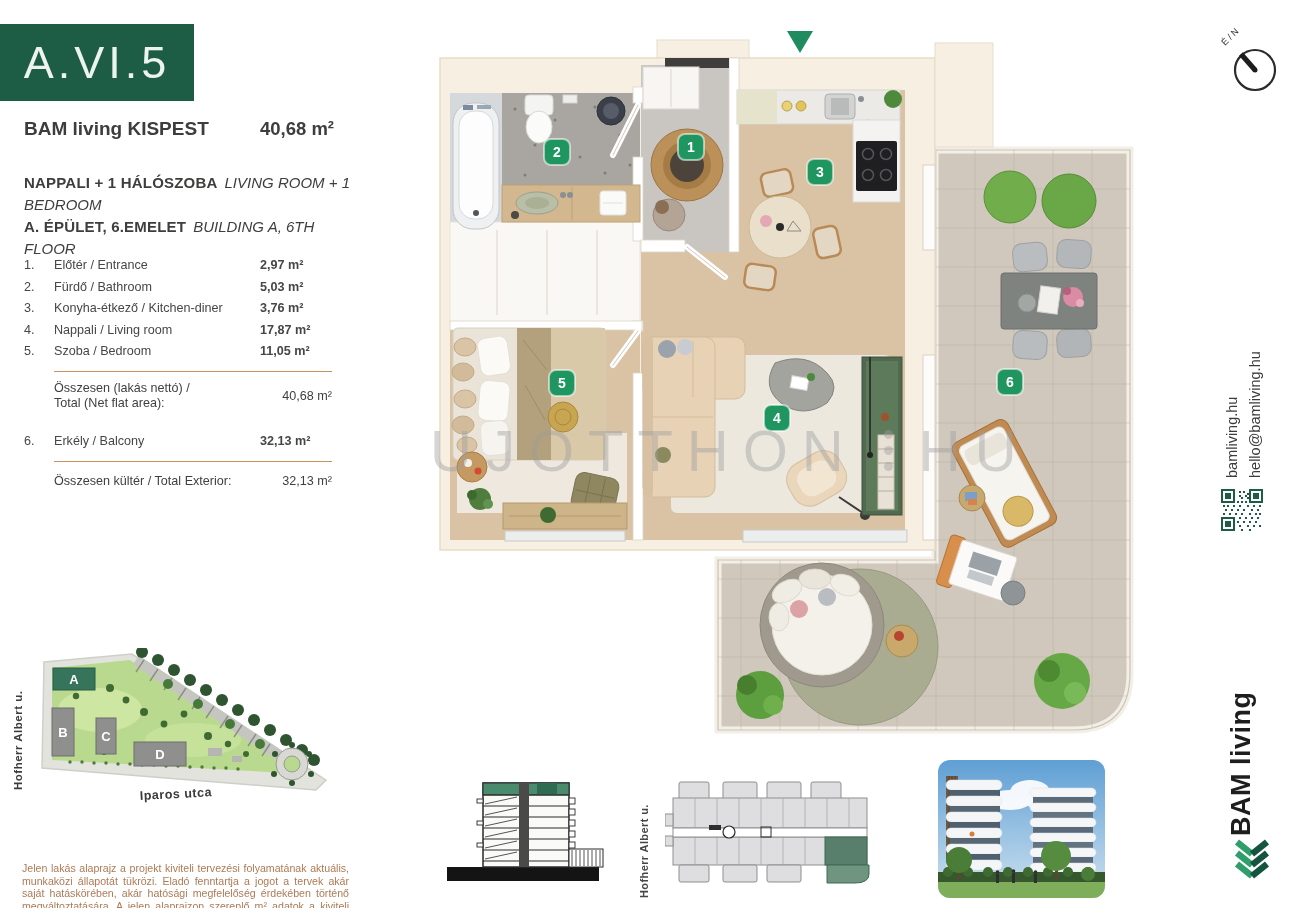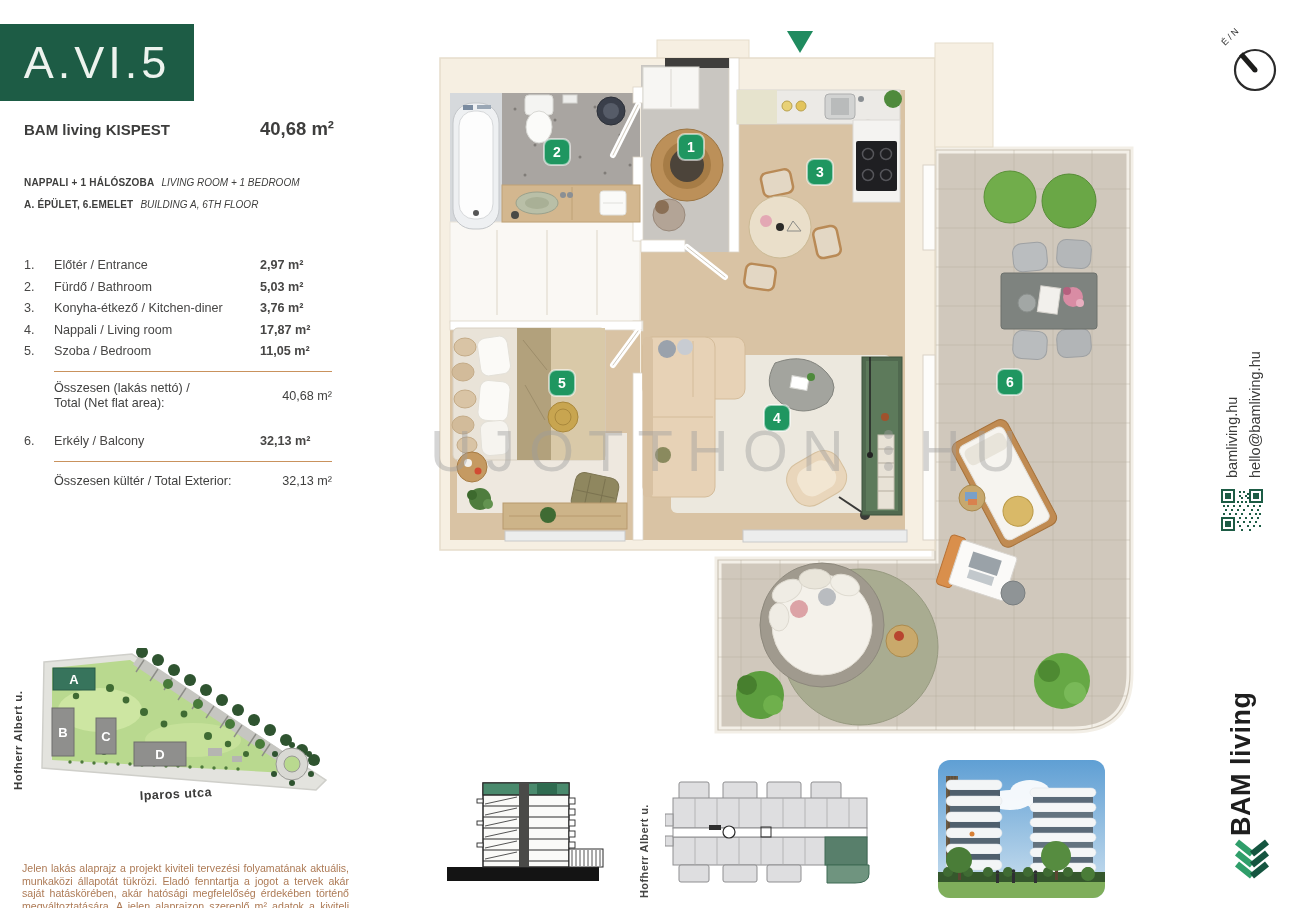--- a/index.html
+++ b/index.html
@@ -6,23 +6,23 @@
   body{width:1293px;height:908px;position:relative;background:#ffffff;
        font-family:"Liberation Sans",sans-serif;overflow:hidden;color:#3d3d3c;}
   .abs{position:absolute;}
   svg text{font-family:"Liberation Sans",sans-serif;}
 
   
   .unit-box{left:0;top:24px;width:194px;height:77px;background:#1d5c45;
             display:flex;align-items:center;justify-content:center;text-align:right;}
   .unit-box span{color:#edf3ee;font-size:45px;font-weight:300;letter-spacing:4px;}
   .head-row{left:24px;top:118px;width:310px;display:flex;justify-content:space-between;align-items:baseline;}
-  .head-row .proj{font-size:15px;font-weight:bold;}
+  .head-row .proj{font-size:19px;font-weight:bold;}
   .head-row .area{font-size:18.5px;font-weight:bold;}
-  .subs{left:24px;top:172px;width:330px;font-size:10px;line-height:22px;color:#3e3e3d;}
+  .subs{left:24px;top:172px;width:330px;font-size:15px;line-height:22px;color:#3e3e3d;}
   .subs .hu{font-weight:bold;letter-spacing:.2px;}
   .subs .en{font-style:italic;margin-left:7px;}
   .rtable{left:24px;top:258px;width:308px;}
   .trow{display:grid;grid-template-columns:30px 1fr 72px;align-items:baseline;height:21.6px;font-size:12.6px;color:#474645;}
   .trow .val{text-align:left;font-weight:bold;}
   .tdiv{border-top:1.6px solid #c9925d;margin:5px 0 9px 30px;}
   .ttotal{display:grid;grid-template-columns:1fr 72px;margin-left:30px;font-weight:normal;font-size:12.6px;color:#3f3f3e;align-items:center;}
   .ttotal .lbl{line-height:15.5px;}
   .ttotal .val{text-align:right;}
   .row-ext{margin-top:22px;}

